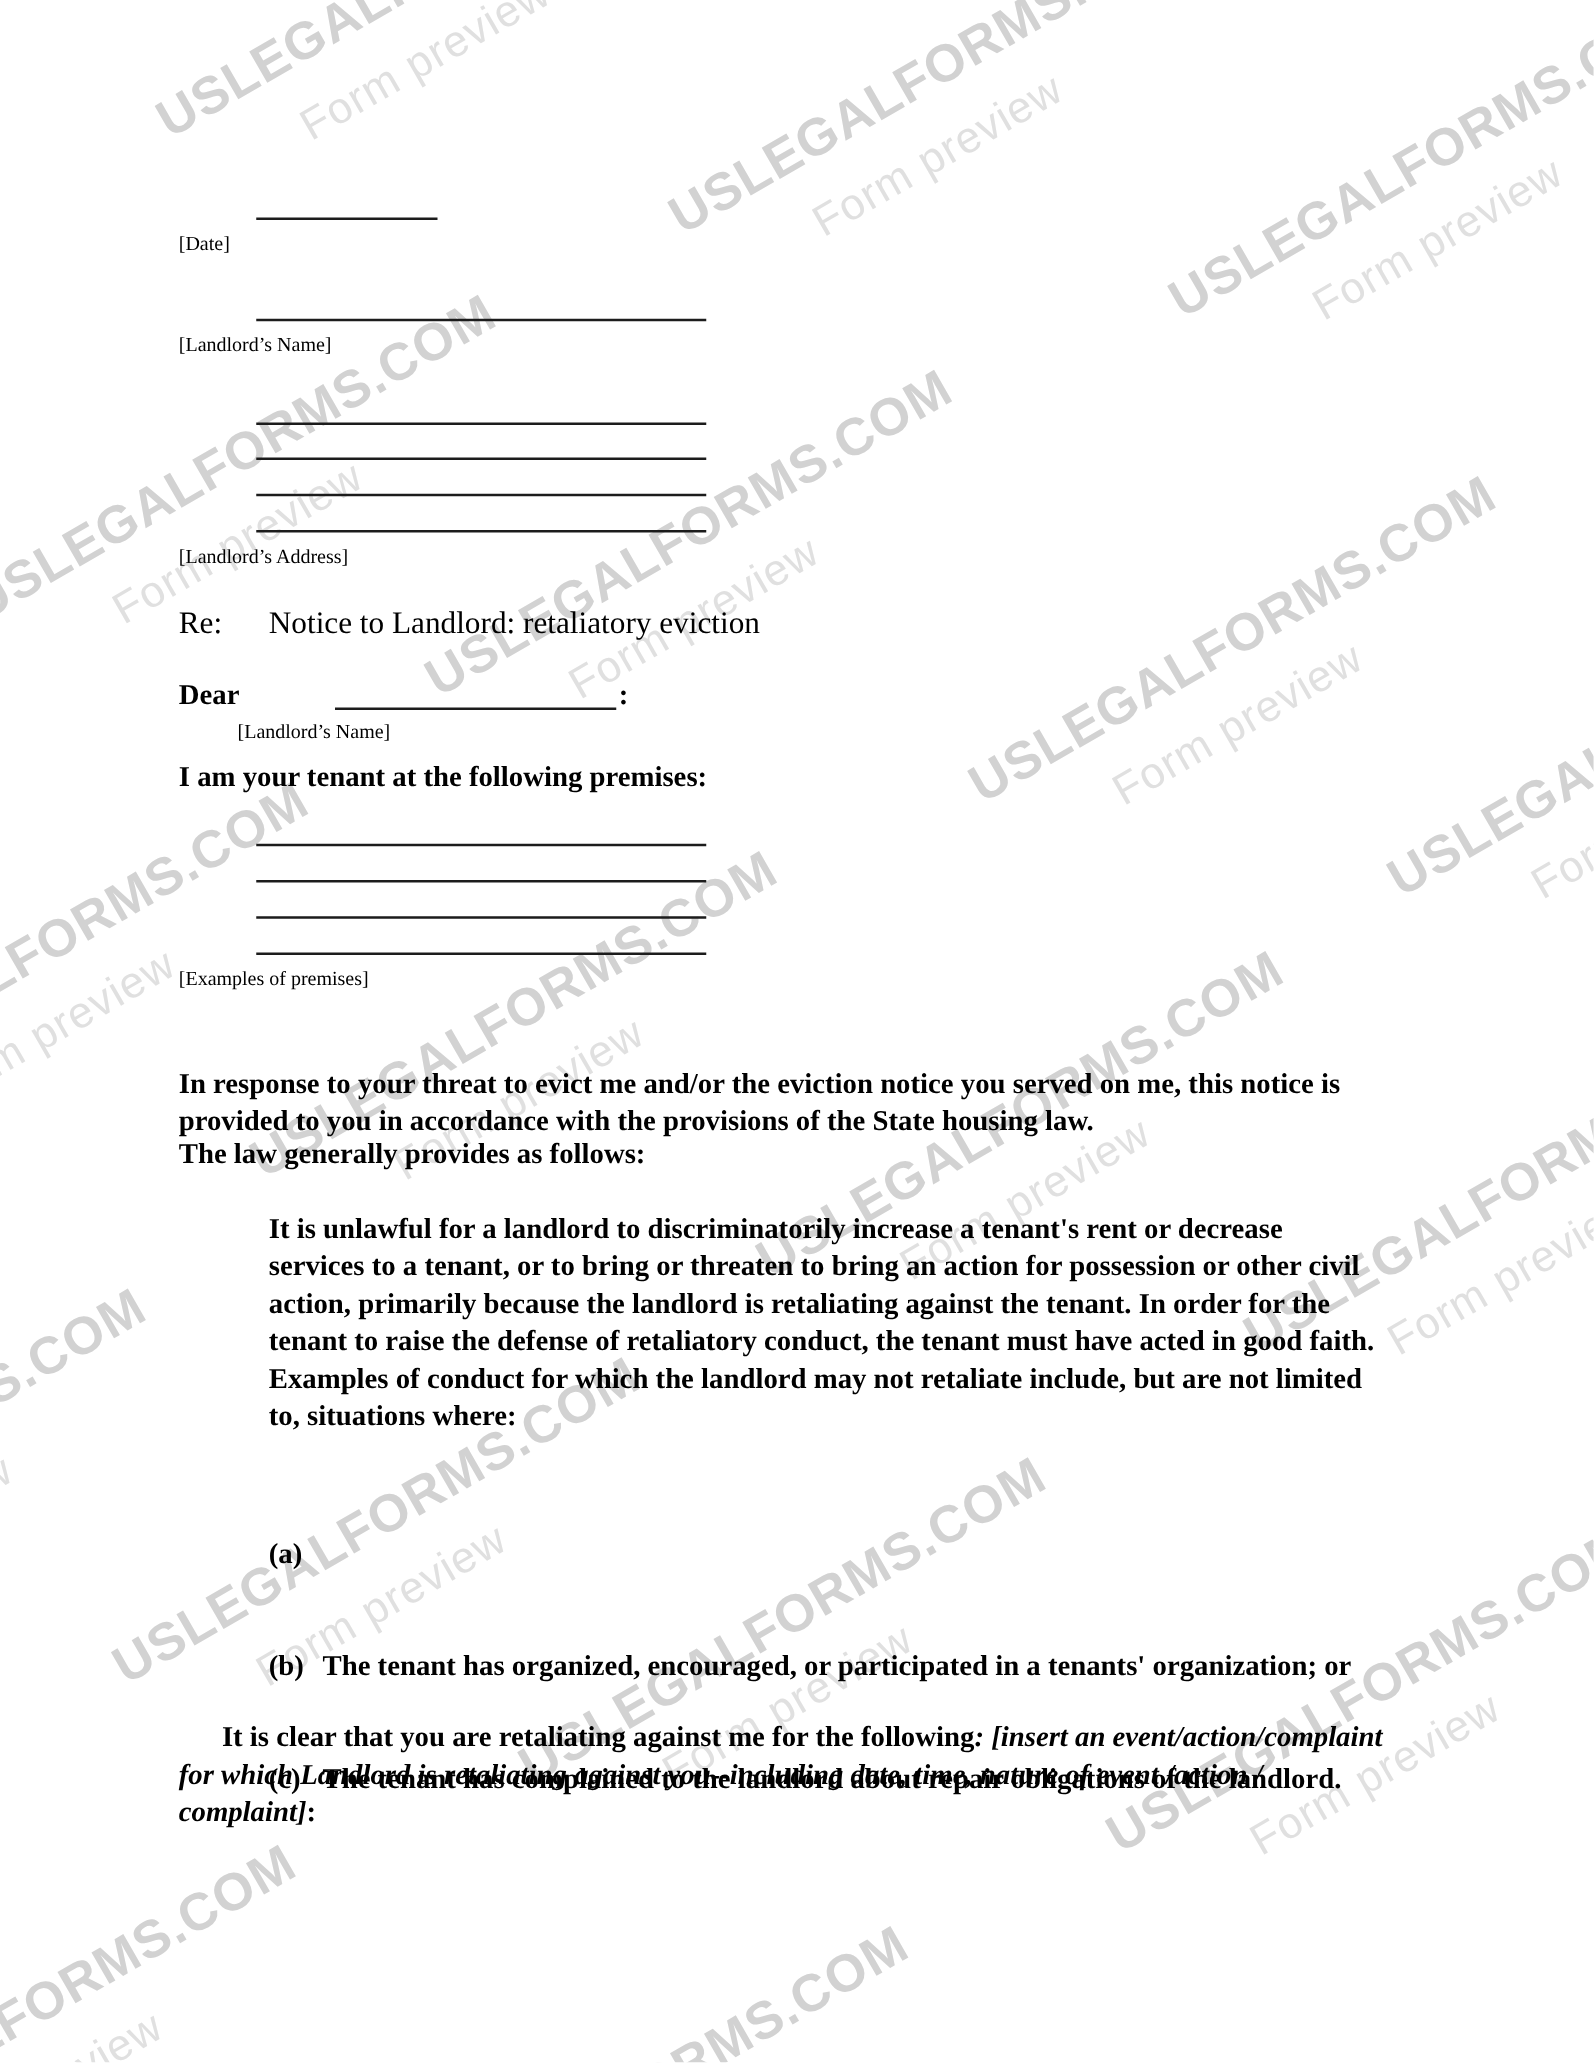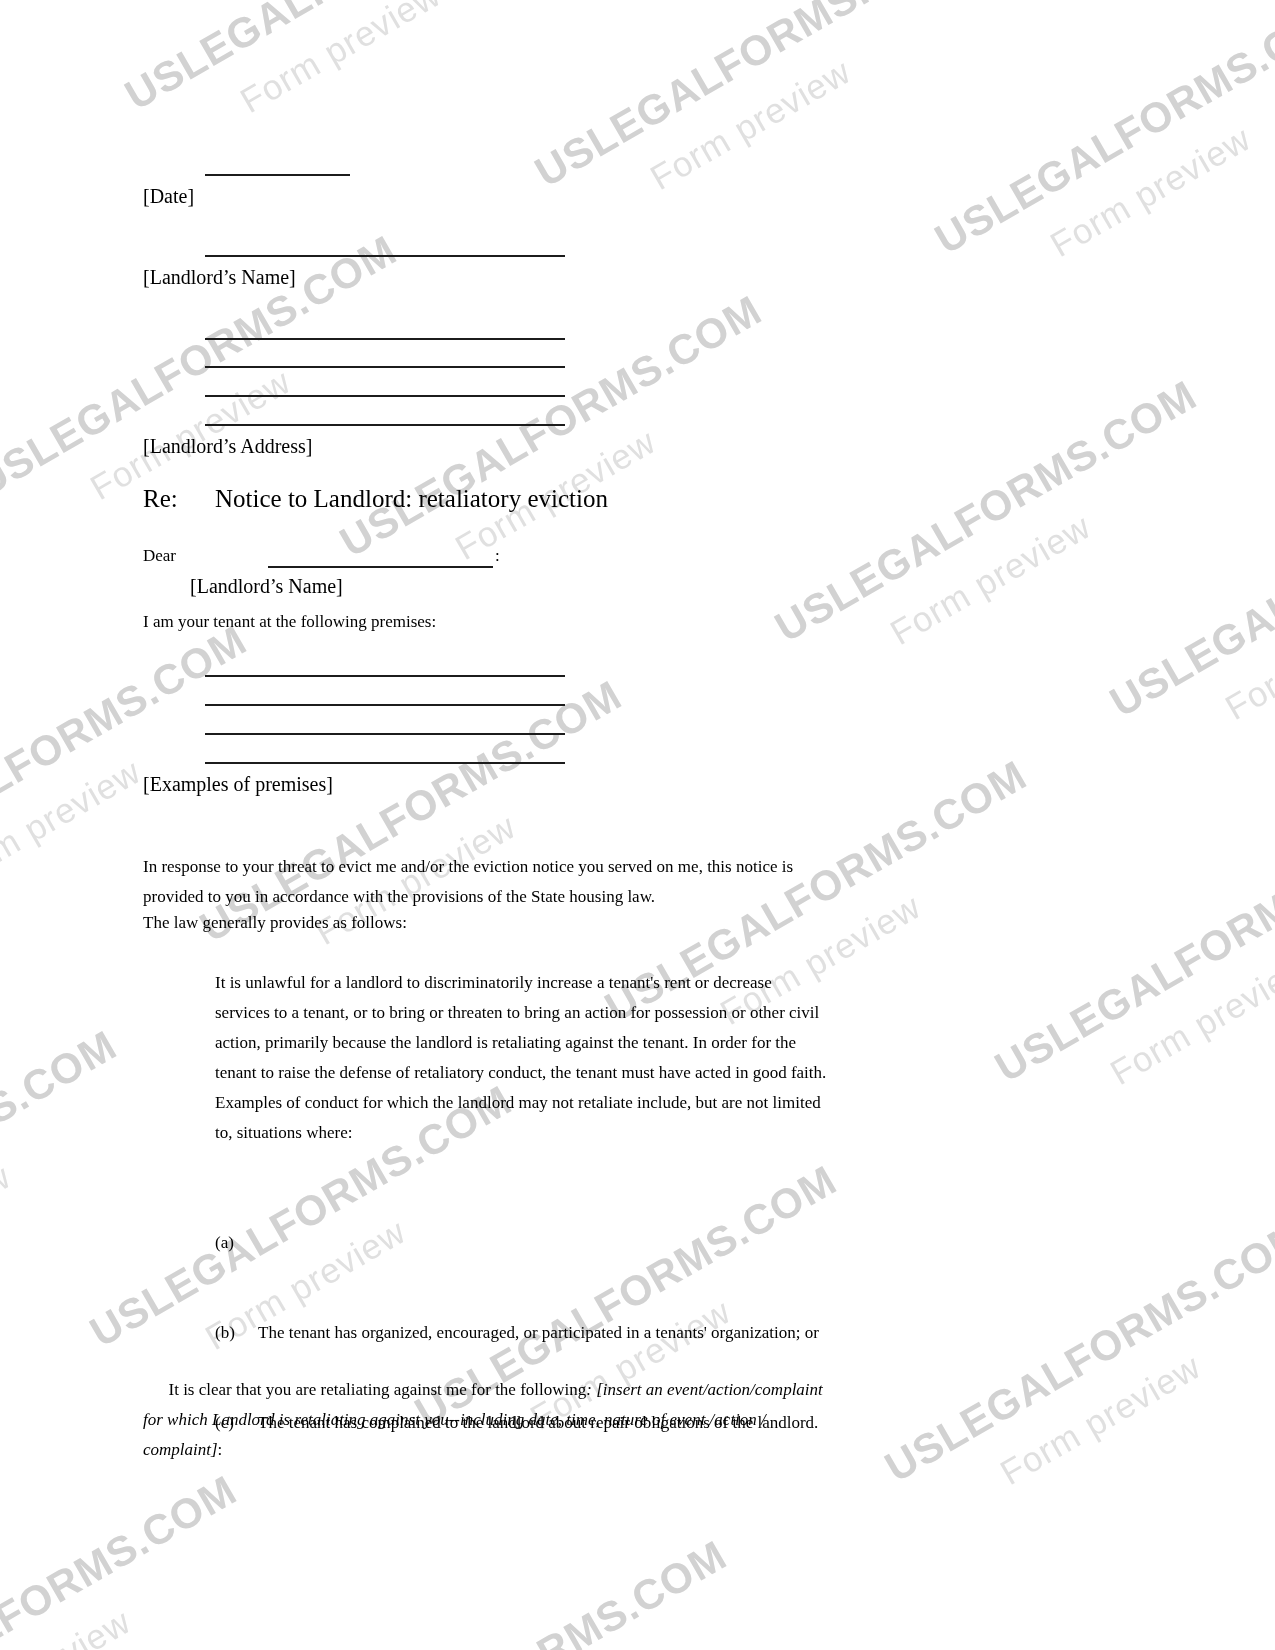--- a/index.html
+++ b/index.html
@@ -31,26 +31,27 @@
   .wm-small {
     font-size: 35px;
     line-height: 38px;
     font-weight: 400;
     letter-spacing: 1px;
   }
   
   .content { position: absolute; inset: 0; z-index: 1; }
   .abs { position: absolute; }
   .body-text {
-    font-size: 17px;
+    font-size: 23px;
     line-height: 30px;
     white-space: pre;
+    font-weight: bold;
   }
   .label {
-    font-size: 20px;
+    font-size: 16px;
     line-height: 24px;
     white-space: nowrap;
   }
   .rule {
     position: absolute;
     height: 0;
     border-bottom: 2px solid #1c1c1c;
   }
   .re-line { font-size: 25px; font-weight: 400; white-space: nowrap; }
   .re-subject { position: absolute; left: 72px; top: 0; text-align: right; }

